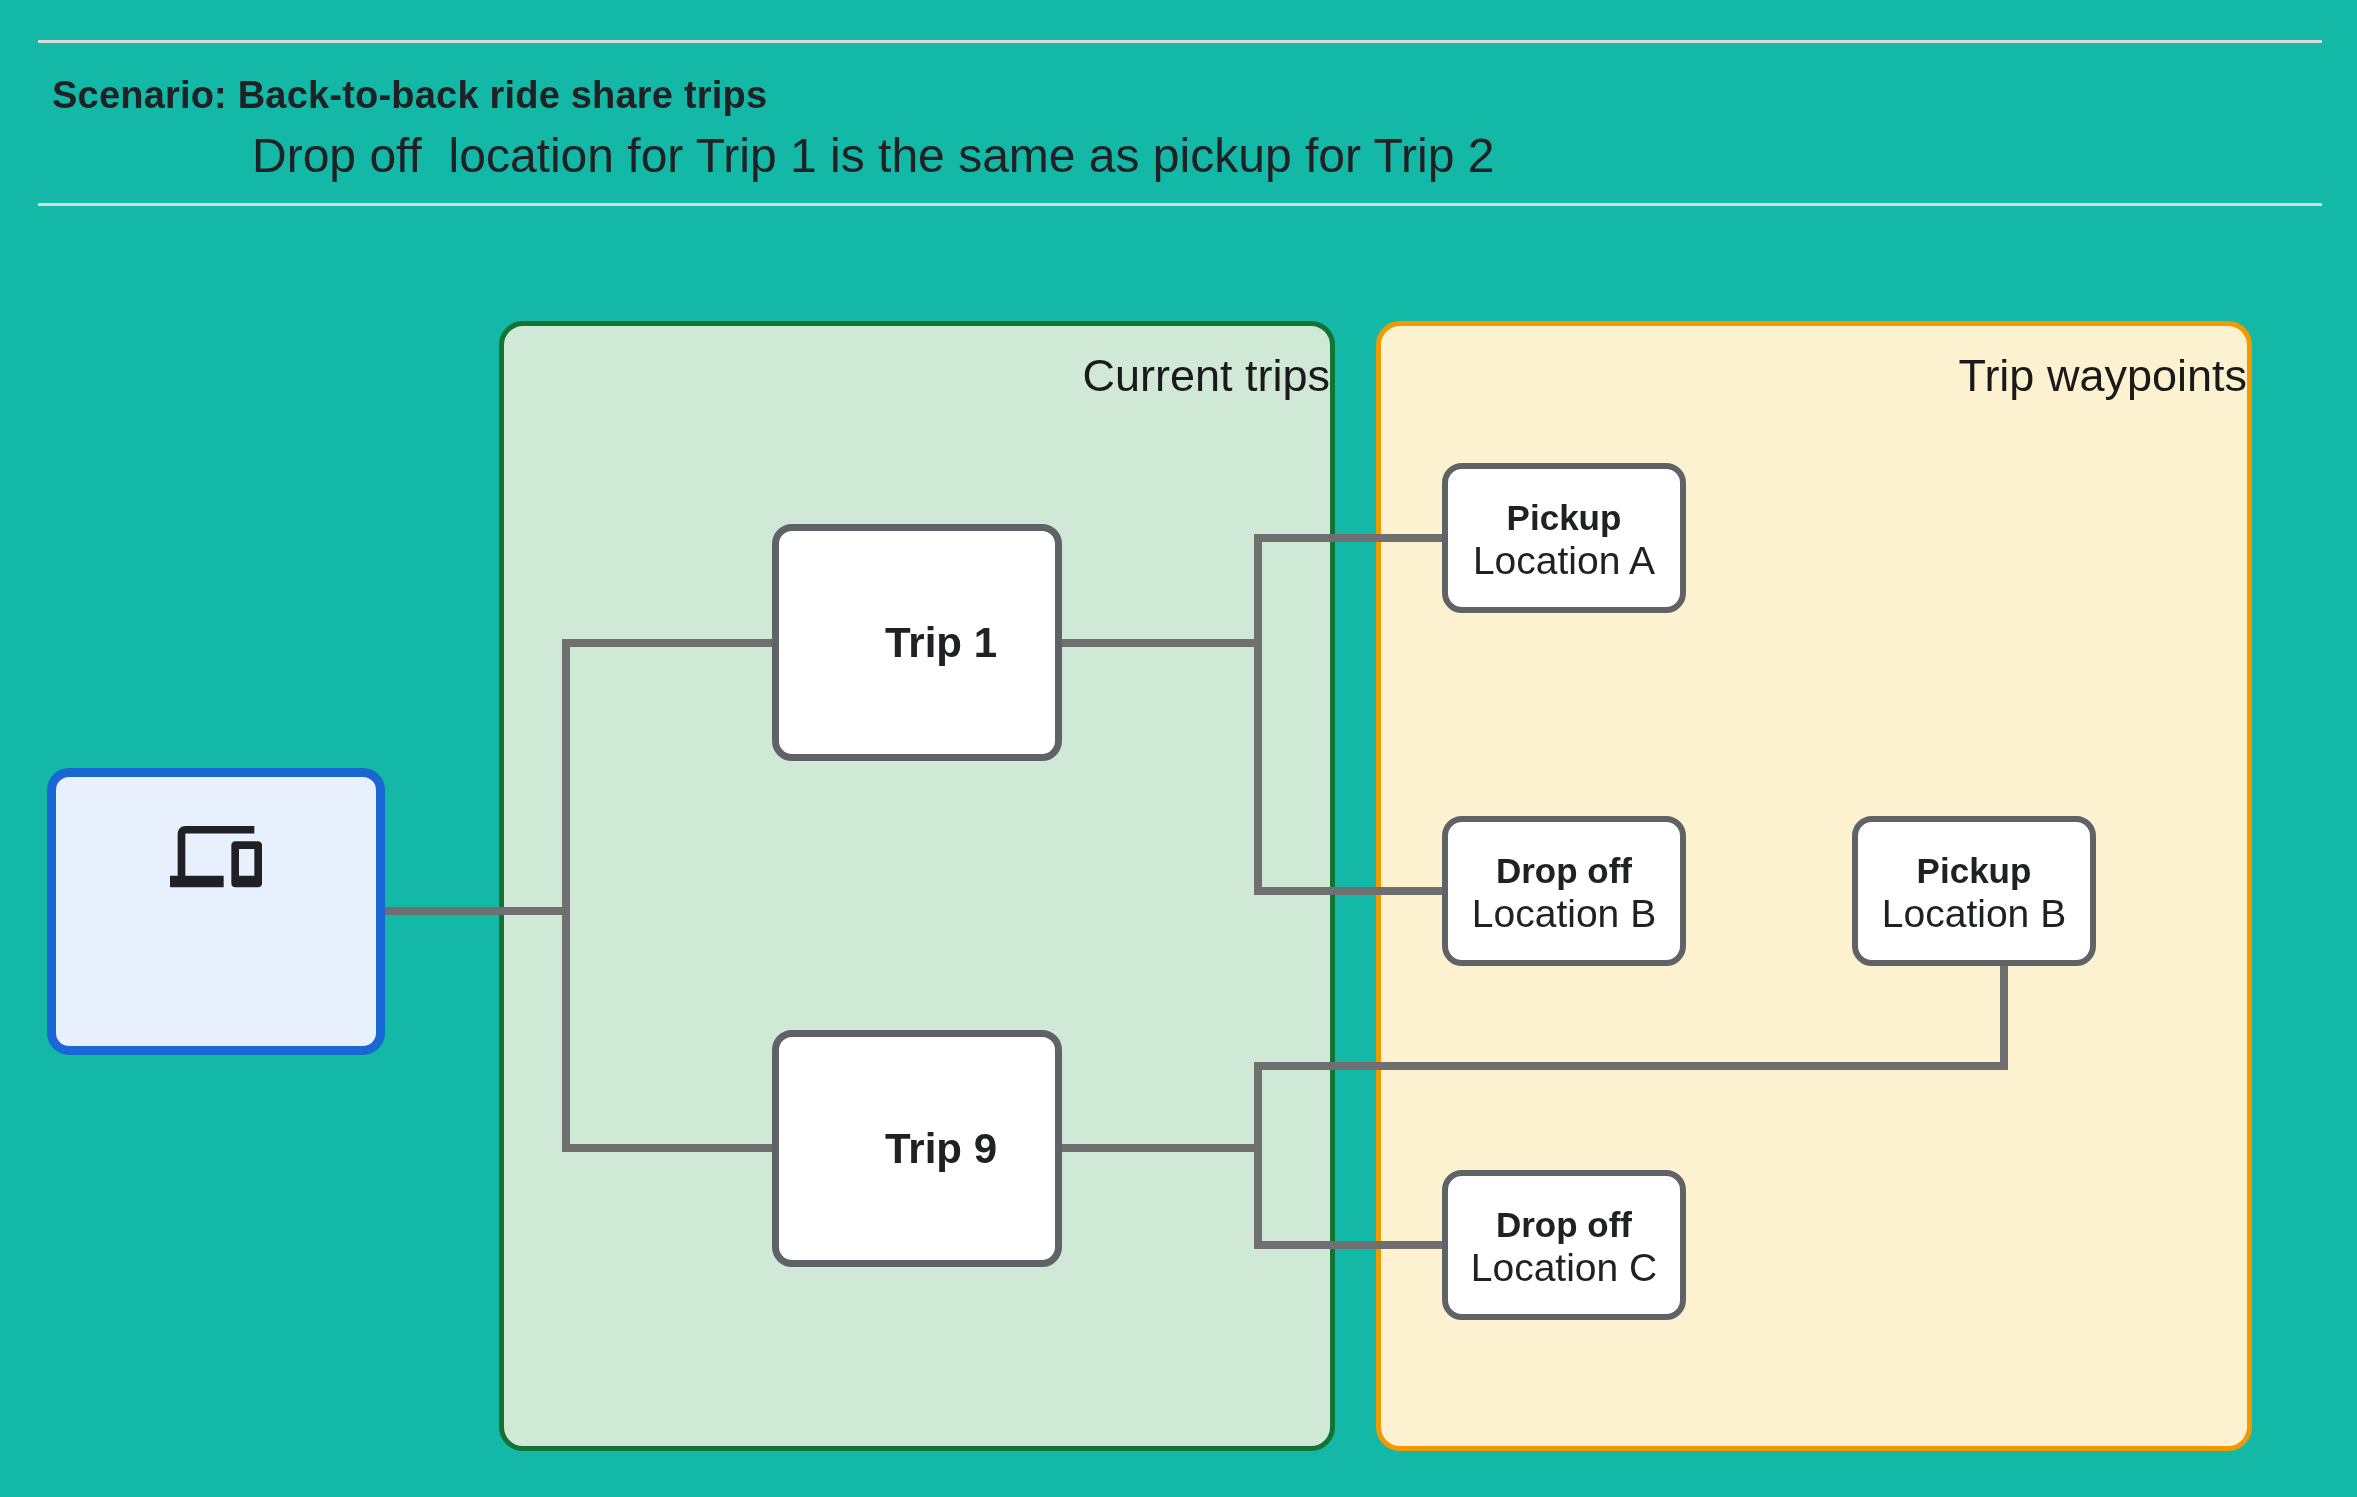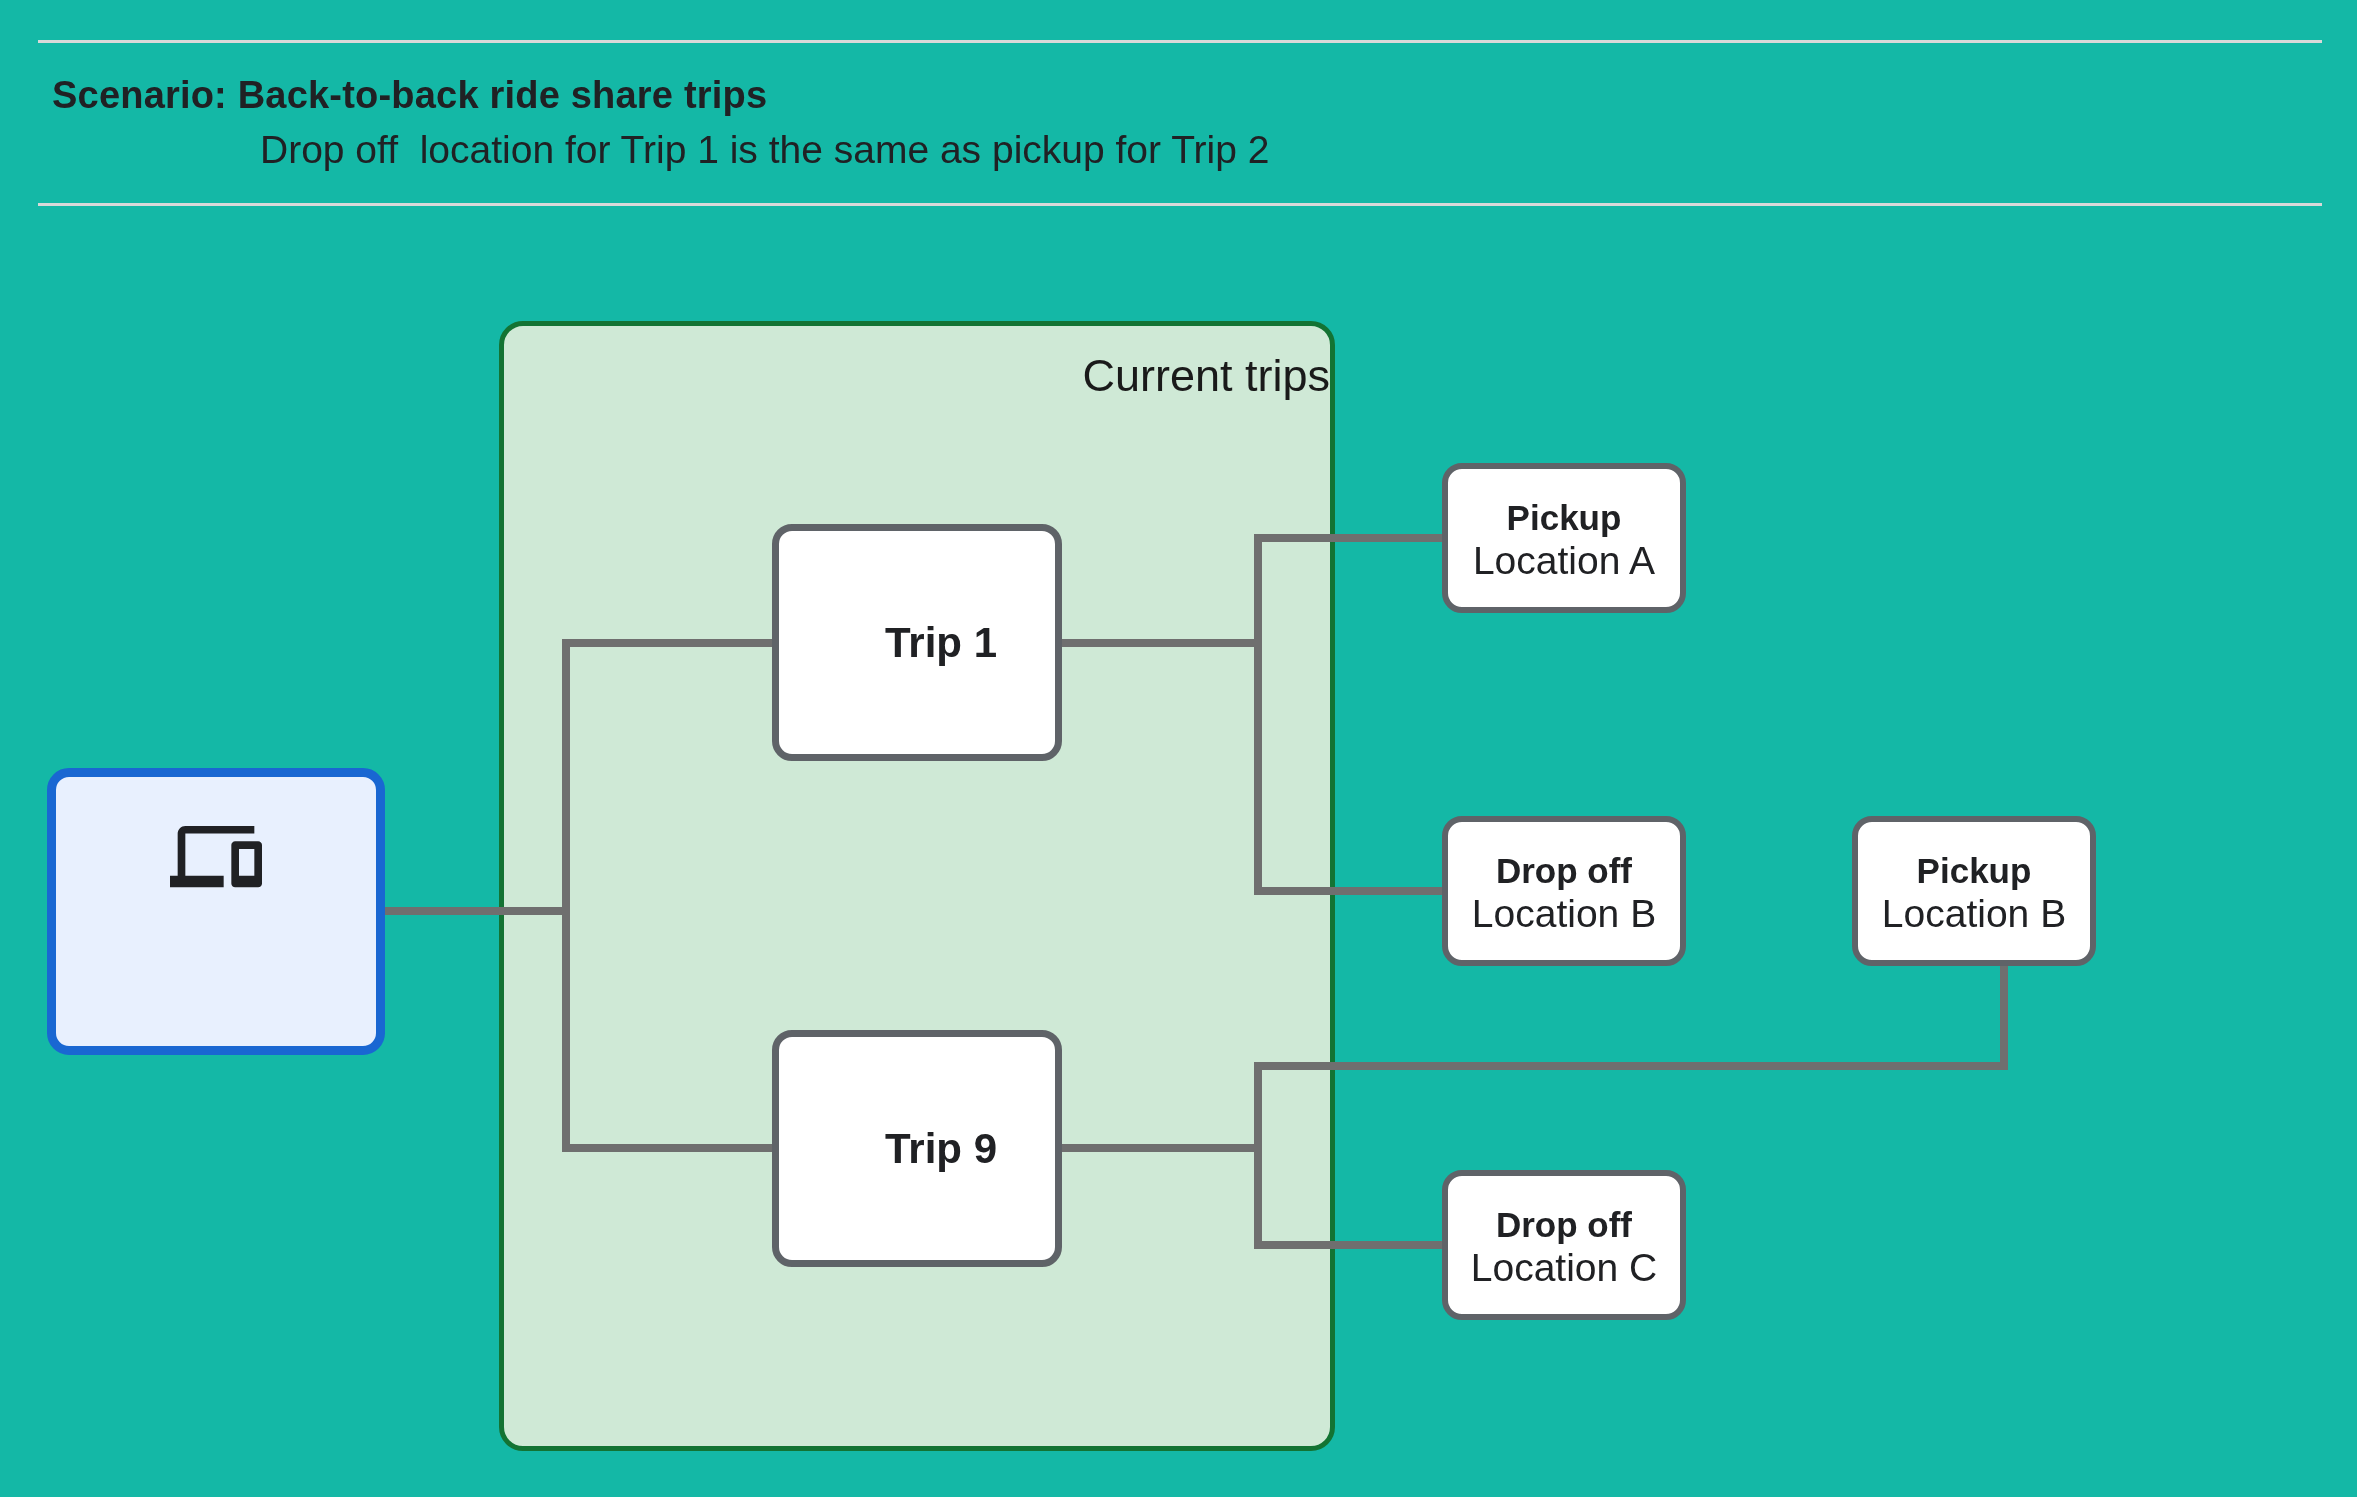--- a/index.html
+++ b/index.html
@@ -14,22 +14,22 @@
 
   
   .rule{position:absolute;left:38px;width:2284px;height:3px;background:var(--divider,#d9d9d9);}
   #rule-top{top:40px;}
   #rule-bottom{top:203px;}
   #page-title{
     position:absolute;left:52px;top:74px;
     font-size:38px;font-weight:700;letter-spacing:0.2px;
   }
   #page-subtitle{
-    position:absolute;left:260px;top:128px;
-    font-size:39px;font-weight:400;white-space:pre;
+    position:absolute;left:252px;top:128px;
+    font-size:48px;font-weight:400;white-space:pre;
   }
 
   
   .group{
     position:absolute;top:321px;height:1130px;
     border-radius:24px;box-sizing:border-box;
     display:flex;justify-content:flex-end;align-items:flex-start;
   }
   #group-current-trips{
     left:499px;width:836px;
@@ -100,20 +100,23 @@
 <div id="canvas">
 
   <div id="rule-top" class="rule"></div>
   <div id="page-title">Scenario: Back-to-back ride share trips</div>
   <div id="page-subtitle">Drop off  location for Trip 1 is the same as pickup for Trip 2</div>
   <div id="rule-bottom" class="rule"></div>
 
   <div id="group-current-trips" class="group">
     <div class="group-title">Current trips</div>
   </div>
+  <div id="group-trip-waypoints" class="group">
+    <div class="group-title">Trip waypoints</div>
+  </div>
 
   <svg id="connectors" width="2357" height="1497" viewBox="0 0 2357 1497">
     <path d="M385 911 H566"></path>
     <path d="M772 643 H566 V1148 H772"></path>
     <path d="M1062 643 H1258 M1446 538 H1258 V891 H1446"></path>
     <path d="M1062 1148 H1258 M1446 1245 H1258 V1066 H2004 V962"></path>
   </svg>
 
   <div id="vehicle-node">
     <svg class="icon" width="92" height="69" viewBox="0 3.5 24 18">

